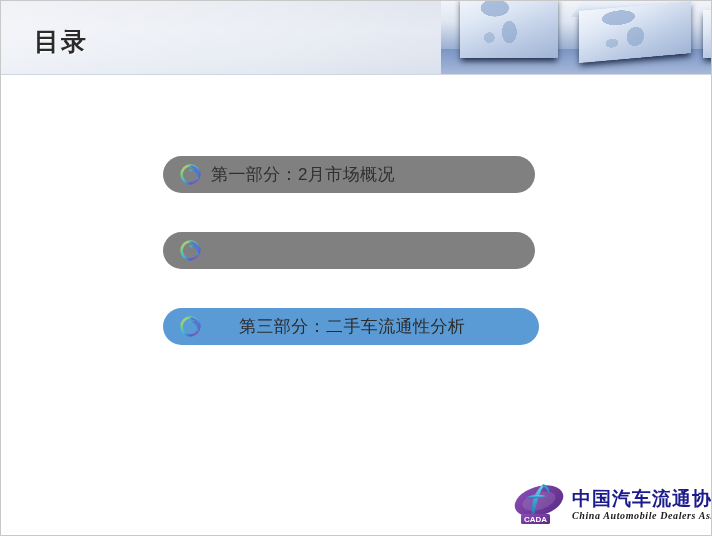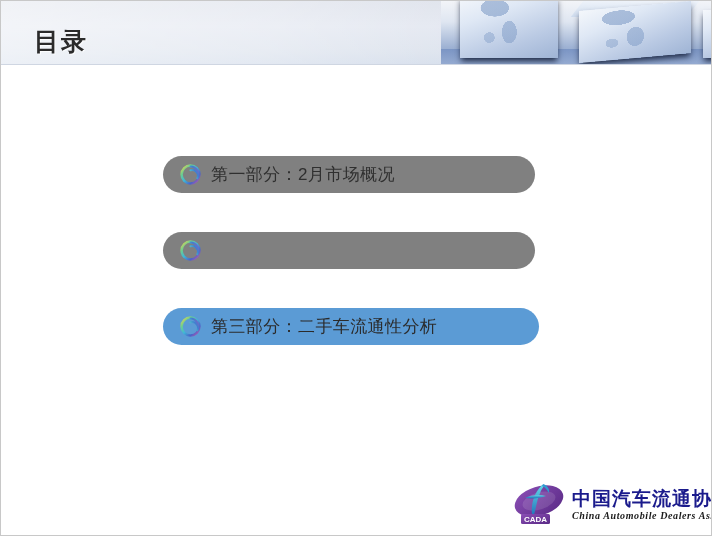--- a/index.html
+++ b/index.html
@@ -21,21 +21,21 @@
     border: 1px solid #c8c8c8;
     overflow: hidden;
   }
 
   
   .header {
     position: absolute;
     left: 0;
     top: 0;
     width: 712px;
-    height: 64px;
+    height: 74px;
     overflow: hidden;
     background: linear-gradient(180deg, #dfe3ec 0%, #e4e8f1 40%, #dee4ee 78%, #d7dfec 100%);
     border-bottom: 1px solid #cfd6e2;
     box-sizing: border-box;
   }
   .header-sheen {
     position: absolute;
     left: 0; top: 0;
     width: 712px; height: 74px;
     background: linear-gradient(100deg,
@@ -117,21 +117,21 @@
     display: flex;
     align-items: center;
     height: 37px;
     margin-bottom: 39px;
     border-radius: 19px;
     padding-left: 16px;
     box-sizing: border-box;
     cursor: pointer;
   }
   .toc-item.gray  { width: 372px; background: #808080; }
-  .toc-item.blue  { width: 376px; background: #5b9bd5; }
+  .toc-item.blue  { width: 376px; background: #5b9bd5; gap: 28px; }
 
   .toc-label {
     font-size: 17px;
     color: #2f2f2f;
     line-height: 1;
     margin-left: 9px;
     white-space: nowrap;
     letter-spacing: 0.4px;
   }
   .toc-item.blue .toc-label { color: #2b2b2b; }

